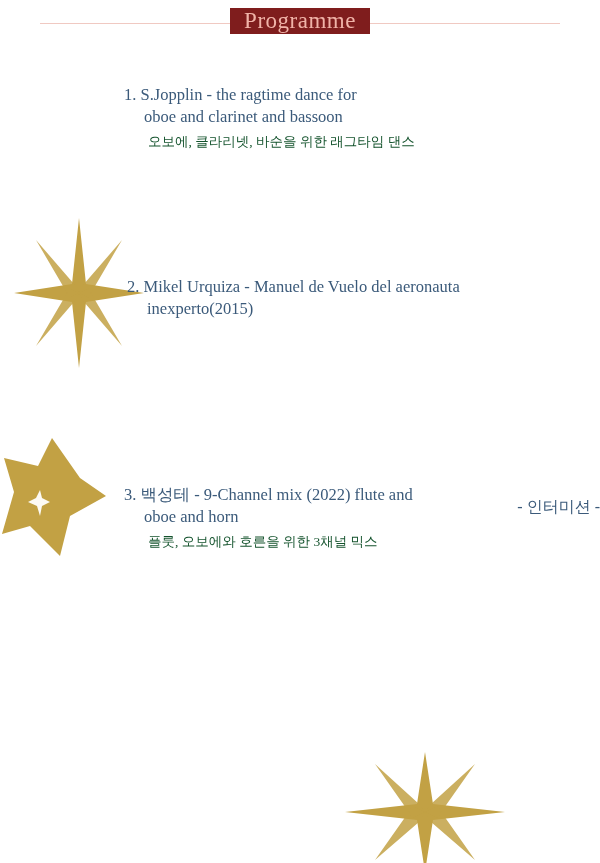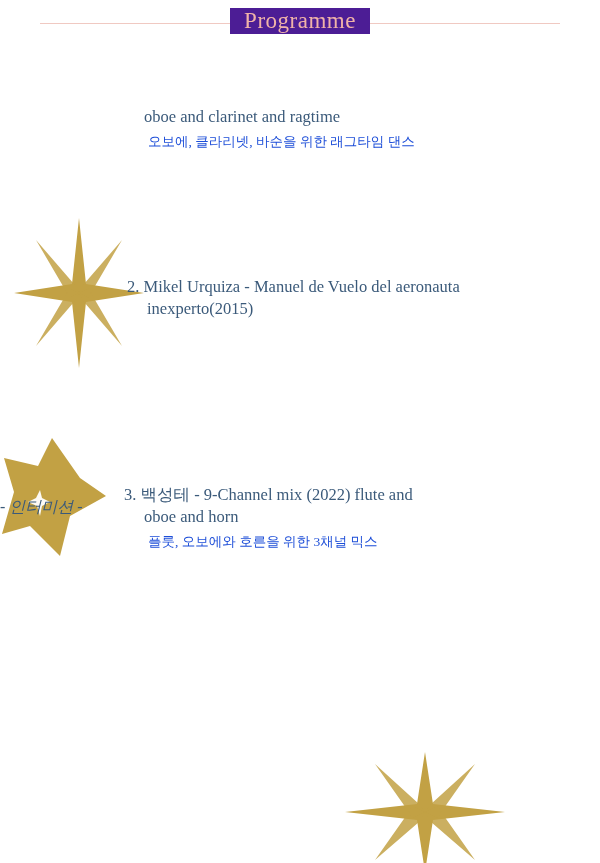--- a/index.html
+++ b/index.html
@@ -37,21 +37,21 @@
     left: 0;
     width: 600px;
     text-align: center;
     font-size: 23px;
     color: #f0b3a8;
     font-family: "Liberation Serif", serif;
     letter-spacing: 0.5px;
   }
   .header-title-inner {
     display: inline-block;
-    background: #4c1d95;
+    background: #7f1d1d;
     padding: 0 14px;
   }
 
   
   .star {
     position: absolute;
     pointer-events: none;
   }
 
   
@@ -65,21 +65,21 @@
     position: relative;
     margin-bottom: 18px;
   }
   .item-title {
     color: #3b5a7a;
     font-size: 16.5px;
     line-height: 1.38;
     font-family: "Liberation Serif", serif;
   }
   .item-sub {
-    color: #1d4ed8;
+    color: #14532d;
     font-size: 13.5px;
     line-height: 1.5;
     font-family: "Liberation Serif", serif;
   }
   .intermission {
     text-align: center;
     color: #3b5a7a;
     font-size: 16px;
     font-family: "Liberation Serif", serif;
   }
@@ -122,21 +122,25 @@
   <g fill="#c2a144">
     <polygon points="80,0 88,52 160,60 88,68 80,120 72,68 0,60 72,52"></polygon>
     <polygon points="130,12 86,52 80,60 92,54 130,108 86,70 80,60 92,66" opacity="0.85"></polygon>
     <polygon points="30,12 74,52 80,60 68,54 30,108 74,70 80,60 68,66" opacity="0.85"></polygon>
   </g>
 </svg>
 
 <div class="programme">
 
   <div class="item" style="height:78px;">
-    <div class="ln item-title" style="left:144px; top:34px;">oboe and clarinet and ragtime</div>
+    <div class="ln item-title" style="left:124px; top:12px;">
+      <span>1.</span>
+      <span>S.Jopplin - the ragtime dance for</span>
+    </div>
+    <div class="ln item-title" style="left:144px; top:34px;">oboe and clarinet and bassoon</div>
     <div class="ln item-sub" style="left:148px; top:60px;">오보에, 클라리넷, 바순을 위한 래그타임 댄스</div>
   </div>
 
   <div class="item" style="height:80px;">
     <div class="ln item-title" style="left:127px; top:108px;">
       <span>2.</span>
       <span>Mikel Urquiza - Manuel de Vuelo del aeronauta</span>
     </div>
     <div class="ln item-title" style="left:147px; top:130px;">inexperto(2015)</div>
   </div>
@@ -144,21 +148,21 @@
   <div class="item" style="height:80px;">
     <div class="ln item-title" style="left:124px; top:218px;">
       <span>3.</span>
       <span>백성테 - 9-Channel mix (2022) flute and</span>
     </div>
     <div class="ln item-title" style="left:144px; top:240px;">oboe and horn</div>
     <div class="ln item-sub" style="left:148px; top:266px;">플룻, 오보에와 호른을 위한 3채널 믹스</div>
   </div>
 
 
-  <div class="ln intermission" style="left:0; width:600px; top:425px; text-align:left;font-style:italic;">- 인터미션 -</div>
+  <div class="ln intermission" style="left:0; width:600px; top:425px; text-align:right;">- 인터미션 -</div>
 
   <div class="item" style="height:56px;">
     
     
   </div>
 
   <div class="item" style="height:56px;">
     
     
   </div>

